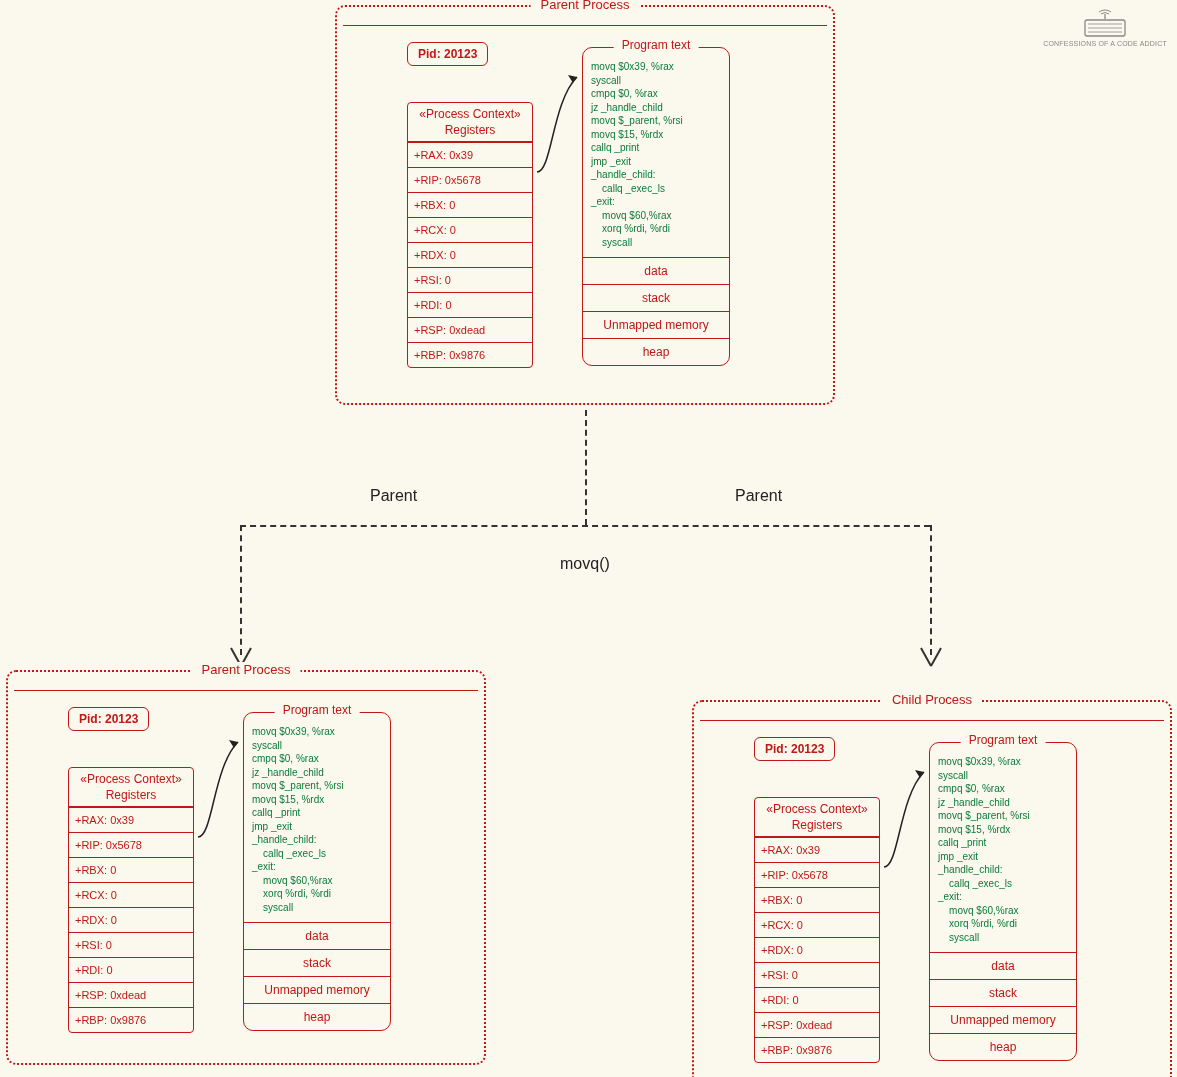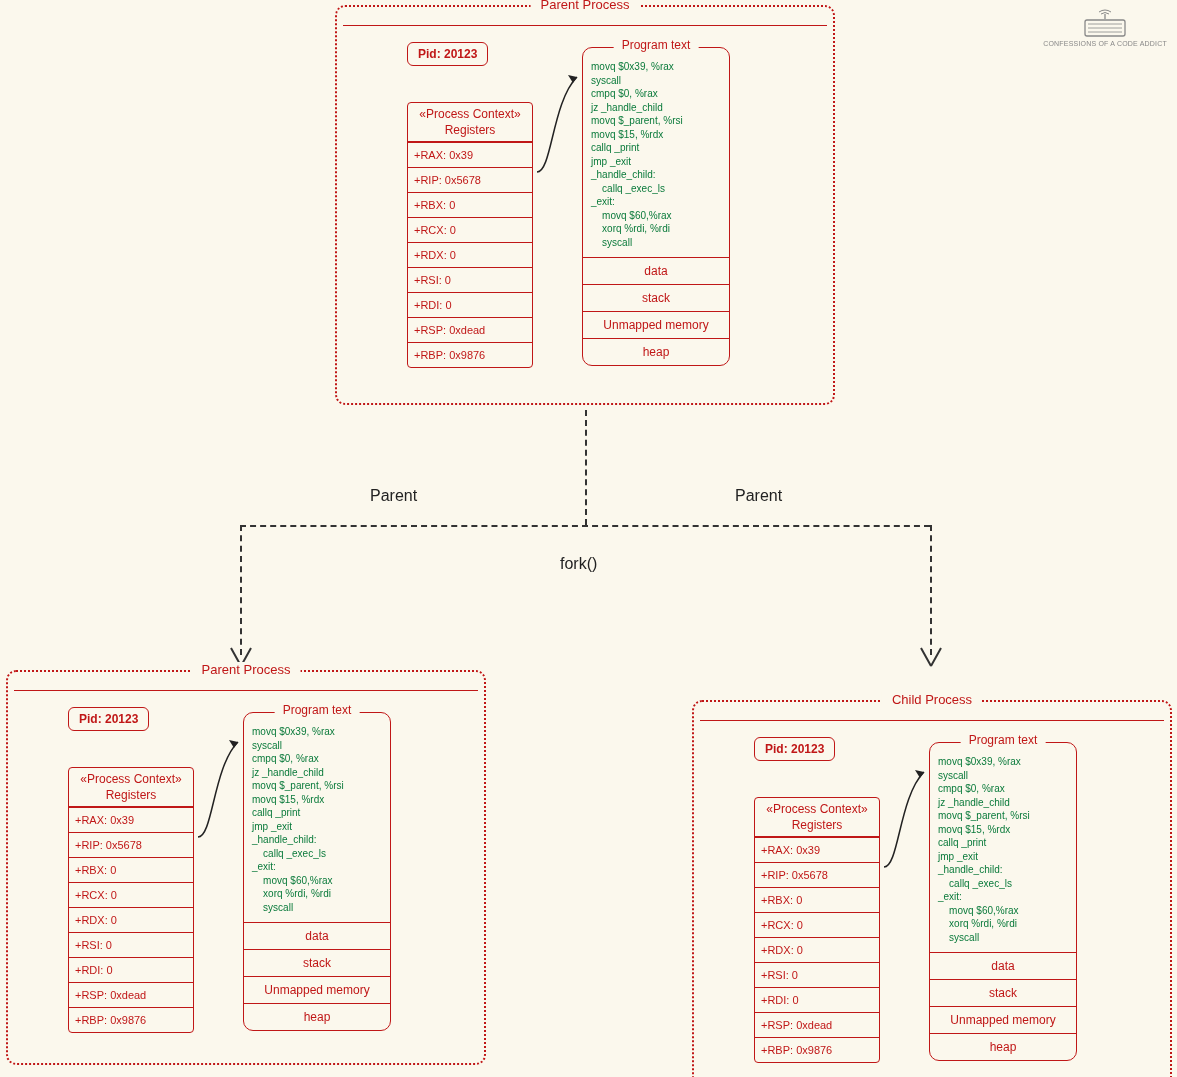--- a/index.html
+++ b/index.html
@@ -201,21 +201,21 @@
 
 <svg class="conn-svg" style="left:228px; top:646px;" width="26" height="22">
   <path d="M13 20 L3 2 M13 20 L23 2" stroke="#333" stroke-width="2" fill="none"></path>
 </svg>
 <svg class="conn-svg" style="left:918px; top:646px;" width="26" height="22">
   <path d="M13 20 L3 2 M13 20 L23 2" stroke="#333" stroke-width="2" fill="none"></path>
 </svg>
 
 <div class="label" style="left:370px; top:487px;">Parent</div>
 <div class="label" style="left:735px; top:487px;">Parent</div>
-<div class="label" style="left:560px; top:555px;">fork()</div>
+<div class="label" style="left:560px; top:555px;">movq()</div>
 
 <div class="proc-box" style="left:6px; top:670px; width:480px; height:395px;">
   <div class="proc-title">Parent Process</div>
   <div class="proc-title-rule"></div>
   <div class="pid-badge" style="left:60px; top:35px;">Pid: 20123</div>
 
   <div class="reg-box" style="left:60px; top:95px;">
     <div class="reg-head">«Process Context»</div>
     <div class="reg-sub">Registers</div>
     <div class="reg-item">+RAX: 0x39</div>

